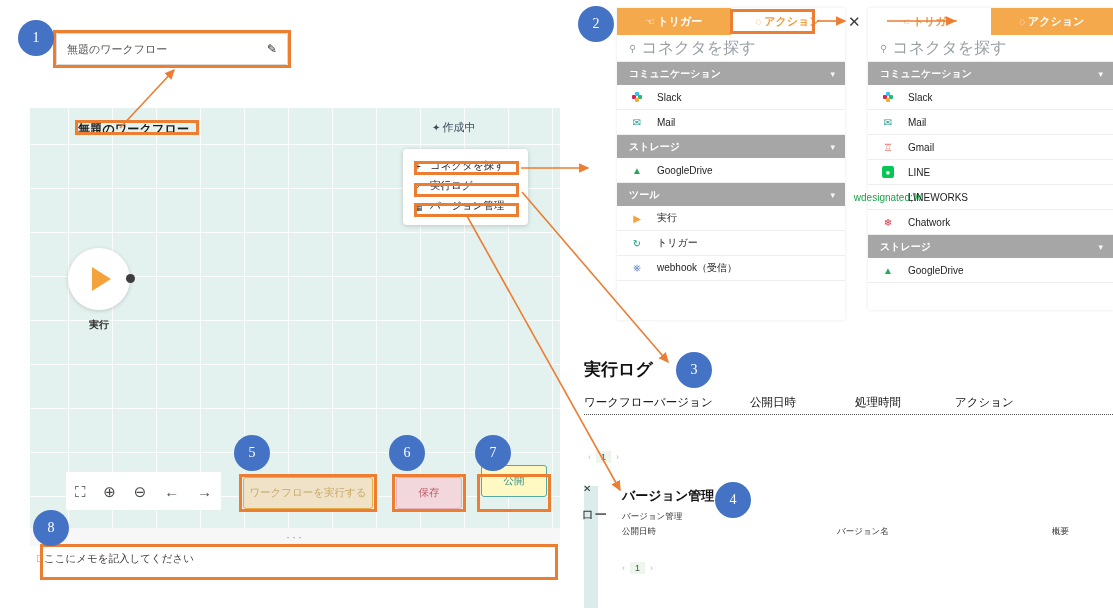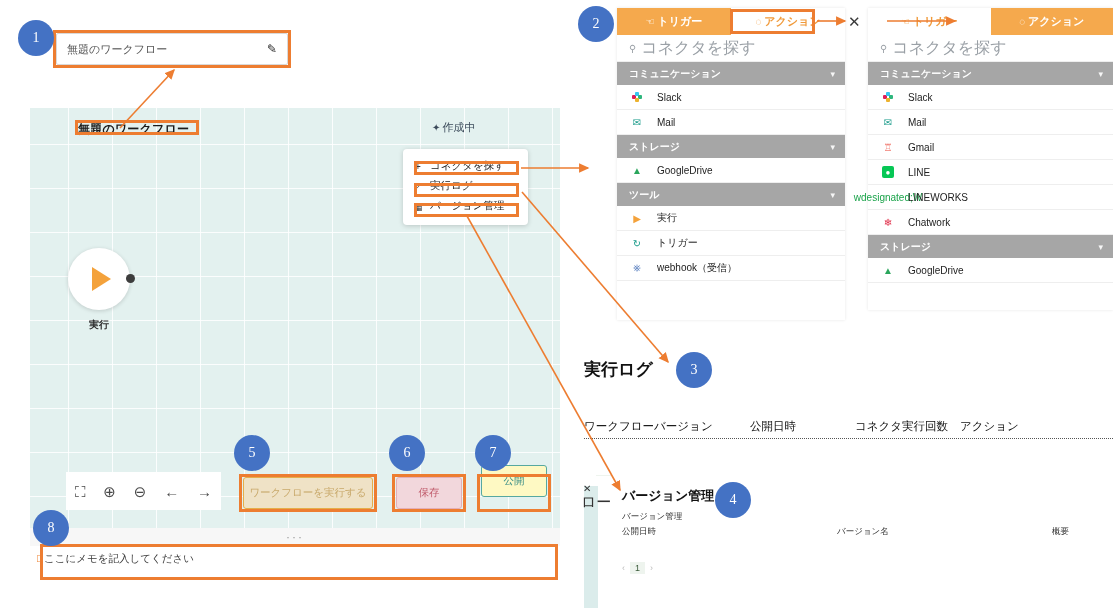--- a/index.html
+++ b/index.html
@@ -180,38 +180,38 @@
 
   .close-x { position:absolute; font-size:15px; color:#3a3a3a; z-index:45; line-height:1; }
 
   
   .sec-title { position:absolute; font-weight:bold; color:#111; z-index:30; }
   .log-title { left:584px; top:358px; font-size:17px; }
   .ver-title { left:622px; top:487px; font-size:13px; }
 
   .log-table { position:absolute; left:584px; top:395px; width:529px; z-index:26; }
   .log-head { display:flex; font-size:11.5px; color:#111; padding-bottom:4px;
-              border-bottom:1px dotted #555;margin-top:24px; }
+              border-bottom:1px dotted #555; }
   .log-body { height:30px; }
   .pager { display:flex; align-items:center; gap:5px; padding:6px 4px 8px 4px;
            font-size:9px; color:#aab; }
   .pager .pg-num { background:#eef4ee; color:#3a5a3a; padding:1px 5px; font-size:9px; }
   .pager .pg-ar { color:#bbb; font-size:9px; }
 
   .ver-panel { position:absolute; left:584px; top:476px; width:529px; height:132px;
                background:#ffffff; z-index:26; }
   .ver-sub { position:absolute; left:622px; top:511px; font-size:8.5px; color:#333; z-index:30; }
   .ver-head { position:absolute; left:622px; top:526px; width:470px; display:flex;
               font-size:8.5px; color:#333; z-index:30; }
   .ver-pager { position:absolute; left:618px; top:556px; z-index:30; }
 
   .gray-strip { position:absolute; left:584px; top:486px; width:14px; height:122px;
                 background:#dbeceb; z-index:27; }
   .strip-x { position:absolute; left:583px; top:483px; font-size:10px; color:#333; z-index:31; }
-  .strip-t { position:absolute; left:581px; top:493px; font-size:15px; color:#333; z-index:31; }
+  .strip-t { position:absolute; left:581px; top:506px; font-size:13px; color:#333; z-index:31; }
 
   .log-strip { position:absolute; left:584px; top:385px; width:529px; height:92px;
                background:#ffffff; z-index:25; }
 </style>
 </head>
 <body>
 
 <div id="root">
 
   <div class="titlebar-bg"></div>
@@ -397,21 +397,21 @@
   </div>
 
   <div class="log-strip"></div>
 
   <div class="sec-title log-title">実行ログ</div>
 
   <div class="log-table">
     <div class="log-head">
       <span style="width:166px">ワークフローバージョン</span>
       <span style="width:105px">公開日時</span>
-      <span style="width:105px">コネクタ実行回数</span>
+      <span style="width:100px">処理時間</span>
       <span>アクション</span>
     </div>
     <div class="log-body"></div>
     <div class="pager">
       <span class="pg-ar">‹</span>
       <span class="pg-num">1</span>
       <span class="pg-ar">›</span>
     </div>
   </div>
 

